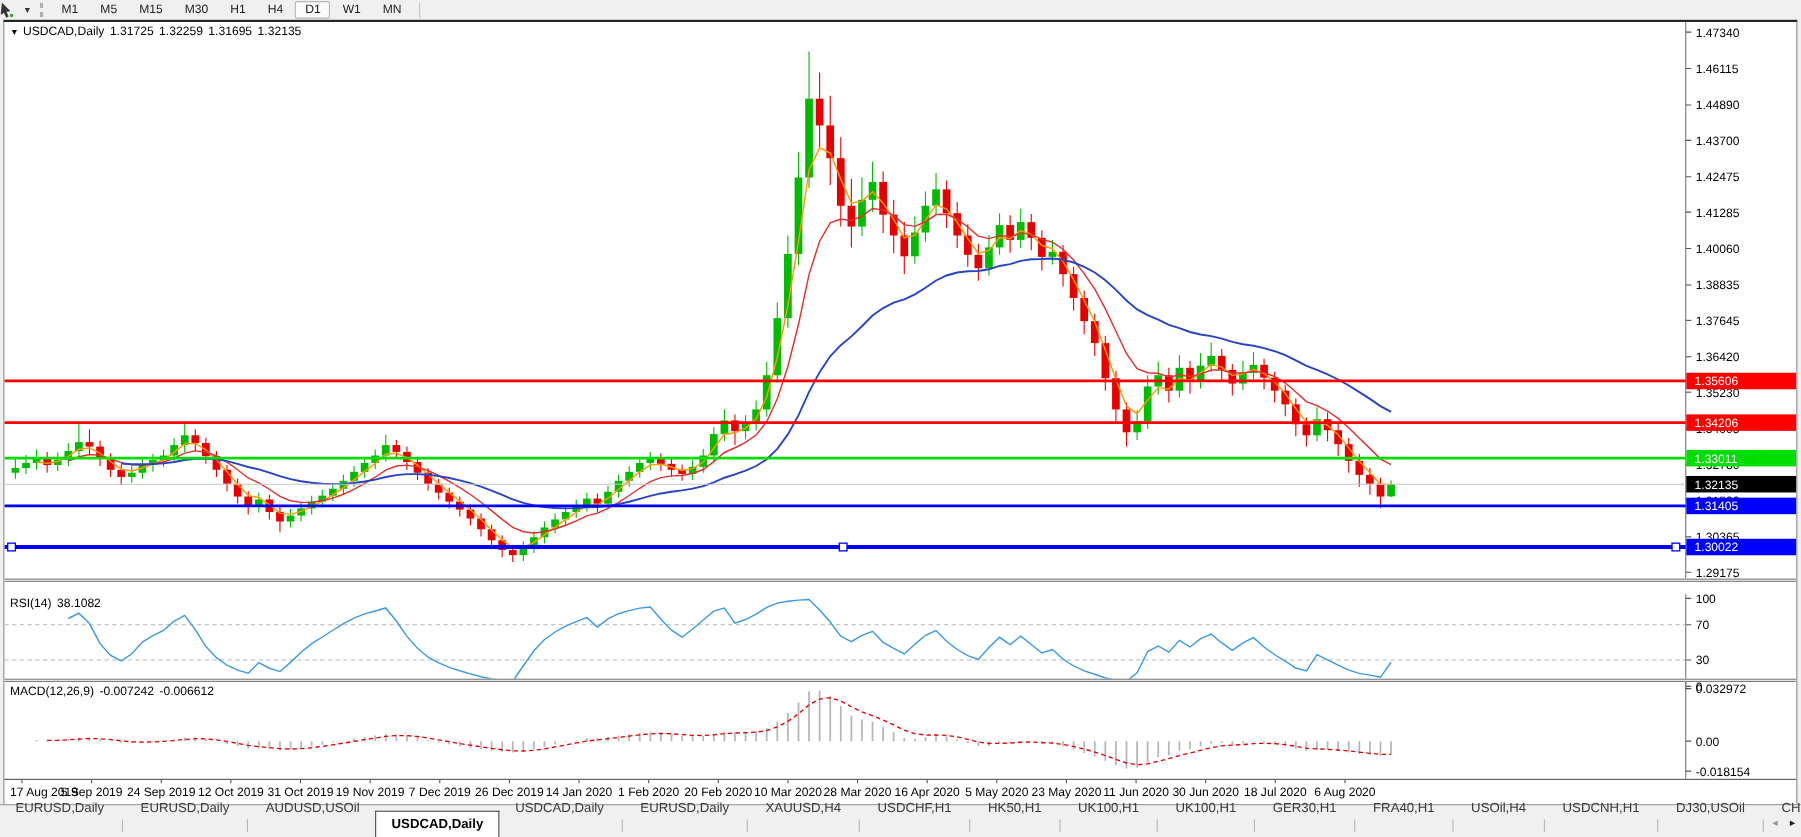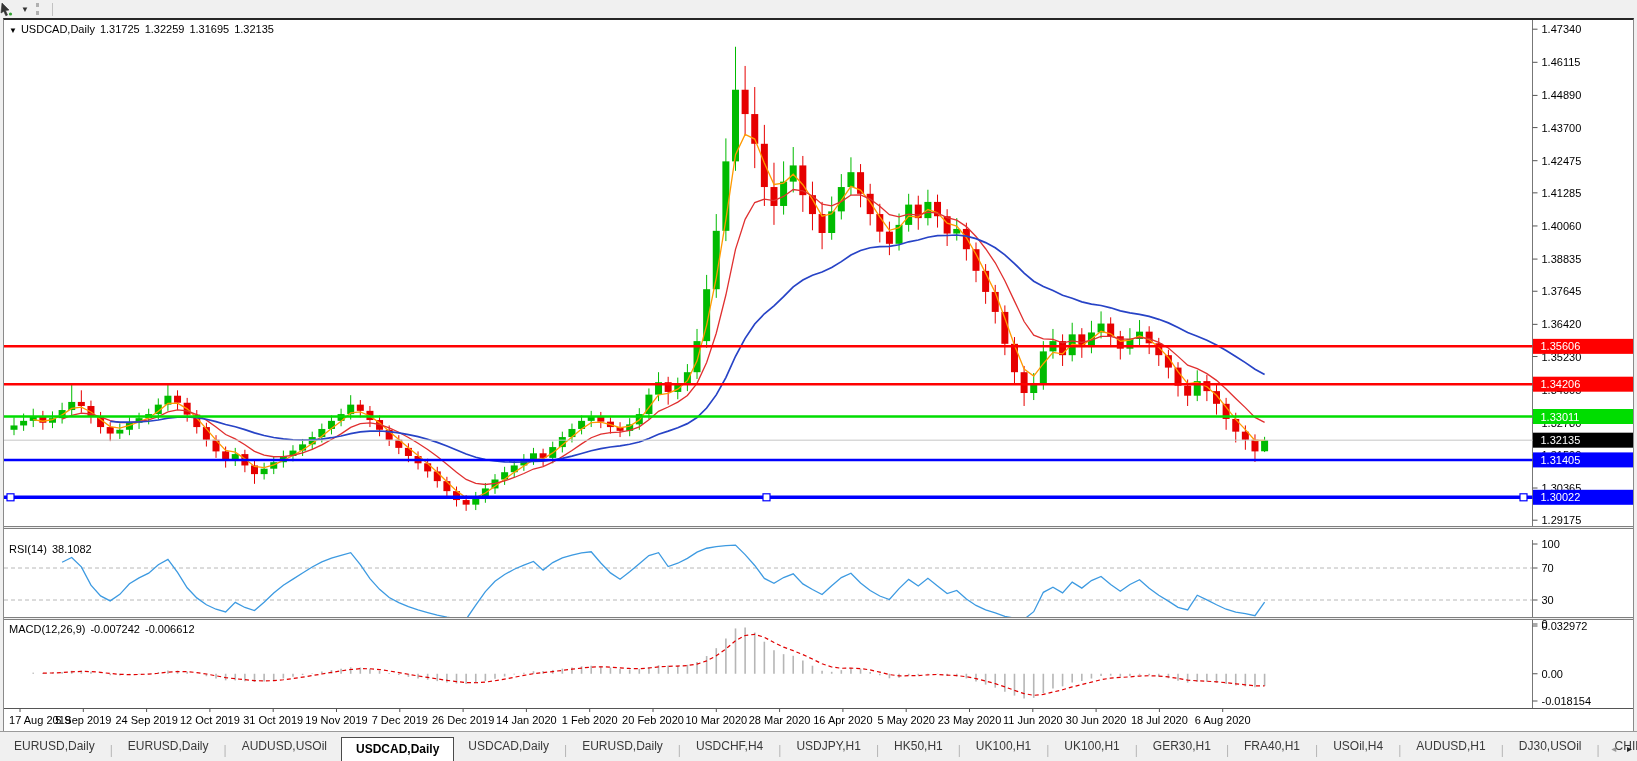--- a/index.html
+++ b/index.html
@@ -25,40 +25,51 @@
   .pane-sep{position:absolute;left:0;width:1629px;height:3px;background:#f0f0f0;
     border-top:1px solid #808080;border-bottom:1px solid #808080;box-sizing:border-box;}
   #sep1{top:506px;} #sep2{top:597px;}
   .pane svg,#date-strip svg{position:absolute;left:0;top:0;}
   .pane-label{position:absolute;left:5px;top:3px;font-size:11px;color:#000;white-space:nowrap;z-index:5;}
   .pane-label .tri{font-size:8px;margin-right:4px;}
   .pane-label span{margin-right:5px;}
   
   .tabbar{position:absolute;left:0;top:731px;width:1637px;height:30px;background:#f0f0f0;
     border-top:1px solid #9a9a9a;display:flex;align-items:flex-end;font-size:12px;color:#3a3a3a;}
-  .tab{padding:3px 14px 9px 14px;cursor:default;white-space:nowrap;}
+  .tab{padding:3px 14px 21px 14px;cursor:default;white-space:nowrap;}
   .tab.active{background:#fff;border:1px solid #4a4a4a;border-bottom:none;font-weight:bold;
     color:#000;padding:4px 14px 6px 14px;}
   .tabsep{color:#b5b5b5;padding:0 1px 5px 1px;}
   .tab-arrows{position:absolute;right:5px;bottom:8px;font-size:10px;}
   .tab-arrows span{margin-left:8px;cursor:default;}
   .arrow-left{color:#999;} .arrow-right{color:#222;}
 </style>
 </head>
 <body>
 
 <div class="toolbar">
   <div class="tool-icon">
     <svg width="18" height="15" viewBox="0 0 18 15">
       <path d="M6 1 L13 8 L9.5 8.5 L11.5 13 L9.8 13.7 L7.8 9.3 L5 11 Z" fill="#333" stroke="#333" stroke-width="0.6"></path>
       <circle cx="14.5" cy="12" r="1.6" fill="#2fa12f"></circle>
     </svg>
   </div>
   <div class="caret">▼</div>
   <div class="grip"></div>
+  <div id="tf-buttons" style="display:flex;">
+      <div class="tfbtn">M1</div>
+      <div class="tfbtn">M5</div>
+      <div class="tfbtn">M15</div>
+      <div class="tfbtn">M30</div>
+      <div class="tfbtn">H1</div>
+      <div class="tfbtn">H4</div>
+      <div class="tfbtn active">D1</div>
+      <div class="tfbtn">W1</div>
+      <div class="tfbtn">MN</div>
+    </div>
   <div class="vsep"></div>
 </div>
 
 <div class="chart-frame">
 
   <div class="pane" id="pane-price">
     <div class="pane-label">
       <span class="tri">▼</span><span>USDCAD,Daily</span><span>1.31725</span><span>1.32259</span><span>1.31695</span><span>1.32135</span>
     </div>
     <div id="svg-price-holder">
@@ -616,37 +627,37 @@
       <div class="tab">EURUSD,Daily</div>
       <span class="tabsep">|</span>
       <div class="tab">EURUSD,Daily</div>
       <span class="tabsep">|</span>
       <div class="tab">AUDUSD,USOil</div>
       <div class="tab active">USDCAD,Daily</div>
       <div class="tab">USDCAD,Daily</div>
       <span class="tabsep">|</span>
       <div class="tab">EURUSD,Daily</div>
       <span class="tabsep">|</span>
-      <div class="tab">USDCHF,H4</div>
-      <span class="tabsep">|</span>
-      <div class="tab">USDJPY,H1</div>
+      <div class="tab">XAUUSD,H4</div>
+      <span class="tabsep">|</span>
+      <div class="tab">USDCHF,H1</div>
       <span class="tabsep">|</span>
       <div class="tab">HK50,H1</div>
       <span class="tabsep">|</span>
       <div class="tab">UK100,H1</div>
       <span class="tabsep">|</span>
       <div class="tab">UK100,H1</div>
       <span class="tabsep">|</span>
       <div class="tab">GER30,H1</div>
       <span class="tabsep">|</span>
       <div class="tab">FRA40,H1</div>
       <span class="tabsep">|</span>
       <div class="tab">USOil,H4</div>
       <span class="tabsep">|</span>
-      <div class="tab">AUDUSD,H1</div>
+      <div class="tab">USDCNH,H1</div>
       <span class="tabsep">|</span>
       <div class="tab">DJ30,USOil</div>
       <span class="tabsep">|</span>
       <div class="tab">CHINA300,H1</div>
     </div>
   <div class="tab-arrows">
     <span class="arrow-left" id="arrL">◂</span>
     <span class="arrow-right" id="arrR">▸</span>
   </div>
 </div>

